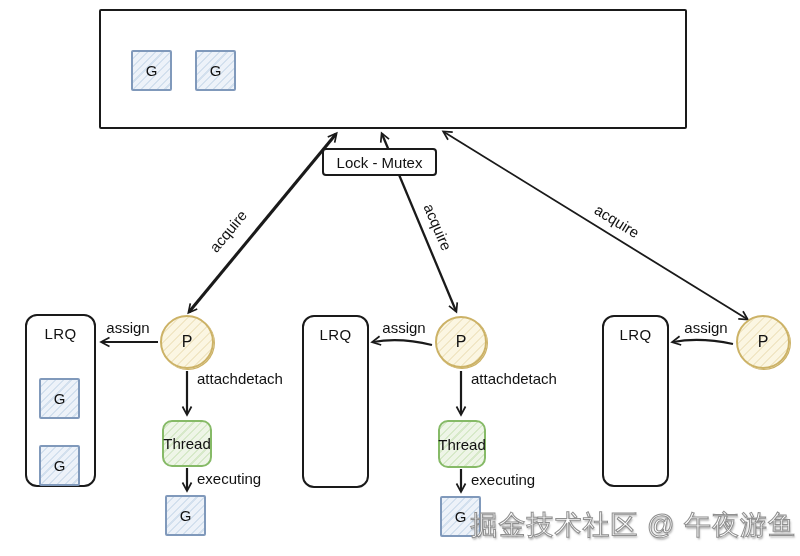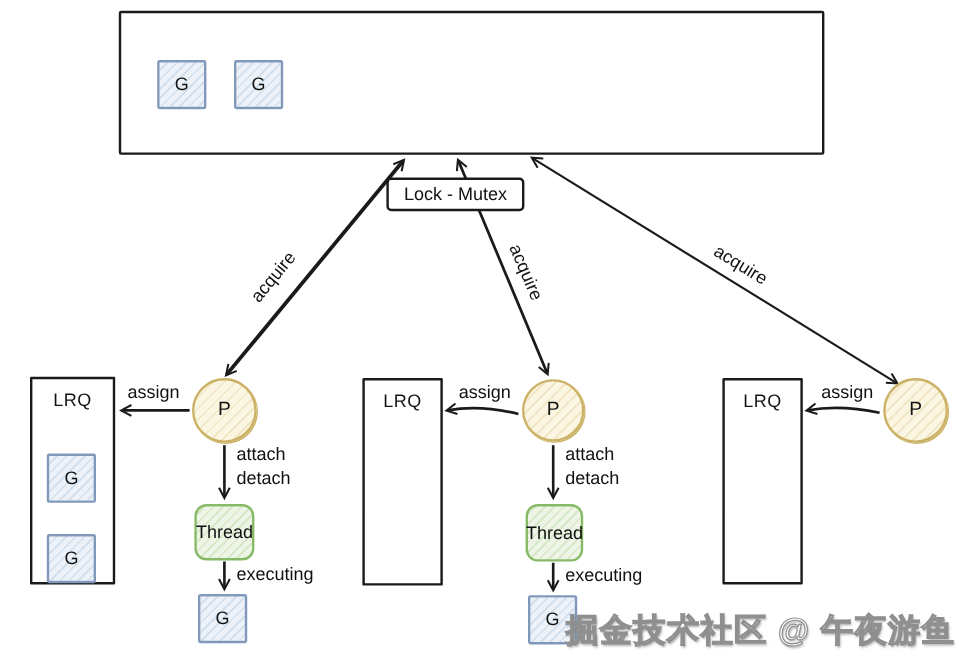--- a/index.html
+++ b/index.html
@@ -28,45 +28,45 @@
   .lock-box{left:322px;top:104px;width:115px;height:28px;border:2.5px solid var(--line);
             border-radius:4px;background:#fff;z-index:6;display:flex;align-items:center;
             justify-content:center;font-size:15px;white-space:nowrap;margin-top:44px;}
 
   
   .gbox{width:41px;height:41px;border:2px solid var(--goroutine-border);border-radius:2px;
         background:repeating-linear-gradient(135deg,var(--goroutine-fill) 0 4px,var(--goroutine-hatch) 4px 5.5px);
         display:flex;align-items:center;justify-content:center;font-size:15px;z-index:3;}
 
   
-  .lrq-box{border:2.5px solid var(--line);border-radius:1px;background:#fff;z-index:2;}
+  .lrq-box{border:2.5px solid var(--line);border-radius:12px;background:#fff;z-index:2;}
   .lrq-label{position:absolute;top:9px;left:0;width:100%;text-align:center;font-size:15px;letter-spacing:.4px;}
 
   
   .p-circle{width:54px;height:54px;border:2.5px solid var(--p-border);border-radius:50%;
             background:repeating-linear-gradient(135deg,var(--p-fill) 0 5px,var(--p-hatch) 5px 6.5px);
             box-shadow:1px 1px 0 0 var(--p-border);
             display:flex;align-items:center;justify-content:center;font-size:16px;z-index:5;}
 
   
   .thread-box{width:50px;height:47px;border:2px solid var(--thread-border);border-radius:10px;
               background:repeating-linear-gradient(135deg,var(--thread-fill) 0 4px,var(--thread-hatch) 4px 5.5px);
               display:flex;align-items:center;justify-content:center;font-size:15px;z-index:3;
               white-space:nowrap;overflow:visible;}
 
   
   .edge-label{font-size:15px;white-space:nowrap;z-index:4;}
   .rot{transform-origin:center center;}
-  .stack{display:flex;flex-direction:column;line-height:20px;justify-content:flex-end;}
+  .stack{display:flex;flex-direction:row;line-height:20px;justify-content:flex-end;}
 
   
   svg.arrows{position:absolute;left:0;top:0;z-index:4;}
 
   
-  .watermark{right:4px;top:507px;font-size:27px;font-weight:bold;letter-spacing:1px;
+  .watermark{right:4px;top:507px;font-size:27px;font-weight:normal;letter-spacing:1px;
              color:#ffffff;-webkit-text-stroke:1px #8f8f8f;
              text-shadow:1px 2px 2px rgba(110,110,110,.55);z-index:9;white-space:nowrap;}
 </style>
 </head>
 <body>
 
 <div class="canvas">
 
   <svg class="arrows" width="800" height="556" viewBox="0 0 800 556">
     <defs>

